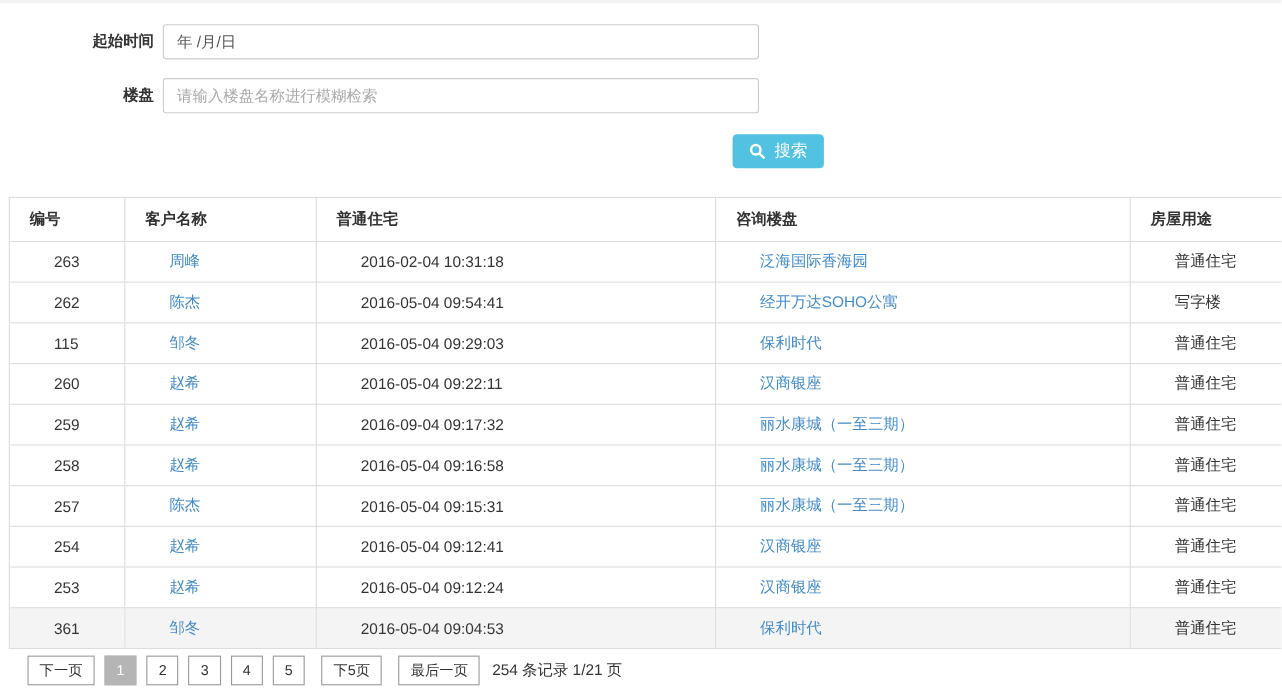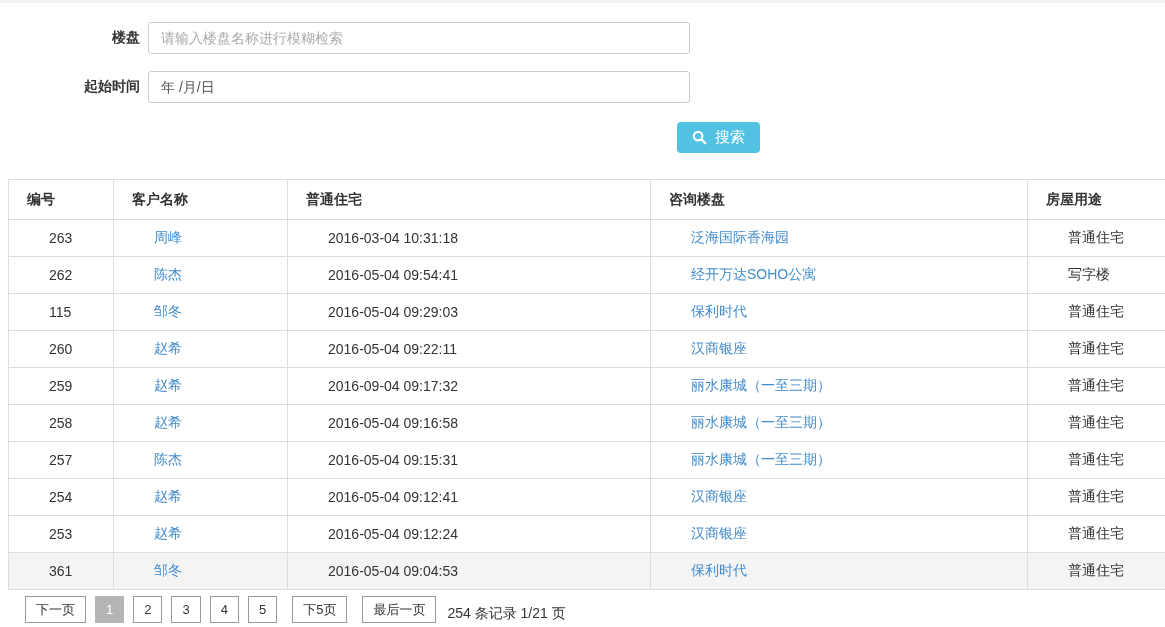--- a/index.html
+++ b/index.html
@@ -23,21 +23,21 @@
   .grp-right { margin-left:0; }
   input.frm {
     height:32px; border:1px solid #ccc; border-radius:3px;
     padding:0 12px; font-size:14px; color:#555; outline:none;
     font-family:inherit; background:#fff;
   }
   .inp-l { width:542px; margin-left:8px; }
   input.date-inp::placeholder { color:#555; opacity:1; }
   input.text-inp::placeholder { color:#aaa; opacity:1; }
 
-  .button-row { padding-left:666px; margin-top:19px; height:31px;margin-left:11px; }
+  .button-row { padding-left:666px; margin-top:19px; height:31px; }
   .search-btn {
     display:inline-flex; align-items:center; gap:8px;
     background:var(--accent,#52c2e2); color:#fff;
     border:none; border-radius:4px; height:31px; padding:0 15px;
     font-size:15px; font-family:inherit; cursor:pointer;
   }
   .search-btn svg { display:block; }
 
   
   table.data {
@@ -54,21 +54,21 @@
   table.data th:nth-child(1), table.data td:nth-child(1){ width:105px; }
   table.data th:nth-child(2), table.data td:nth-child(2){ width:174px; }
   table.data th:nth-child(3), table.data td:nth-child(3){ width:363px; }
   table.data th:nth-child(4), table.data td:nth-child(4){ width:377px;margin-left:25px; }
   table.data a { color:var(--link,#428bca); text-decoration:none; cursor:pointer; }
   table.data tr.hl { background:#f4f4f4; }
 
   
   .pagination {
     margin-top:6px; padding-left:25px;
-    display:flex; align-items:flex-end; gap:9px;
+    display:flex; align-items:center; gap:9px;
     font-size:14px; color:#333;
   }
   .pagination button {
     background:#fff; border:1px solid #999; color:#333;
     min-width:28px; height:27px; padding:2px 10px;
     font-size:13px; font-family:inherit; cursor:pointer;
   }
   .pagination button.active {
     background:var(--active-page,#b5b5b5); color:#fff;
     border-color:var(--active-page,#b5b5b5);
@@ -77,32 +77,32 @@
   .page-summary { margin-left:2px; white-space:nowrap; }
 </style>
 </head>
 <body style="--accent: #52c2e2; --link: #428bca; --active-page: #b5b5b5;">
 
 <div class="top-strip"></div>
 
 <div class="search-form">
   <div class="form-row">
     <div class="field-group">
-      <label class="field-label">楼盘</label>
-      <input class="frm text-inp inp-l" type="text" placeholder="请输入楼盘名称进行模糊检索" style="">
+      <label class="field-label">起始时间</label>
+      <input class="frm date-inp inp-l" type="text" placeholder="年 /月/日" style="">
     </div>
     <div class="field-group grp-right">
       
       
     </div>
   </div>
   <div class="form-row">
     <div class="field-group">
-      <label class="field-label">起始时间</label>
-      <input class="frm date-inp inp-l" type="text" placeholder="年 /月/日" style="">
+      <label class="field-label">楼盘</label>
+      <input class="frm text-inp inp-l" type="text" placeholder="请输入楼盘名称进行模糊检索" style="">
     </div>
     <div class="field-group grp-right">
       
       
     </div>
   </div>
   <div class="button-row">
     <button class="search-btn">
       <span style="display:inline-flex;">
         <svg width="15" height="15" viewBox="0 0 16 16" fill="none">
@@ -122,21 +122,21 @@
         <th>客户名称</th>
         <th>普通住宅</th>
         <th>咨询楼盘</th>
         <th>房屋用途</th>
       </tr>
   </thead>
   <tbody>
       <tr>
         <td>263</td>
         <td><a href="#">周峰</a></td>
-        <td>2016-03-04 10:31:18</td>
+        <td>2016-02-04 10:31:18</td>
         <td><a href="#">泛海国际香海园</a></td>
         <td>普通住宅</td>
       </tr>
       <tr>
         <td>262</td>
         <td><a href="#">陈杰</a></td>
         <td>2016-05-04 09:54:41</td>
         <td><a href="#">经开万达SOHO公寓</a></td>
         <td>写字楼</td>
       </tr>

